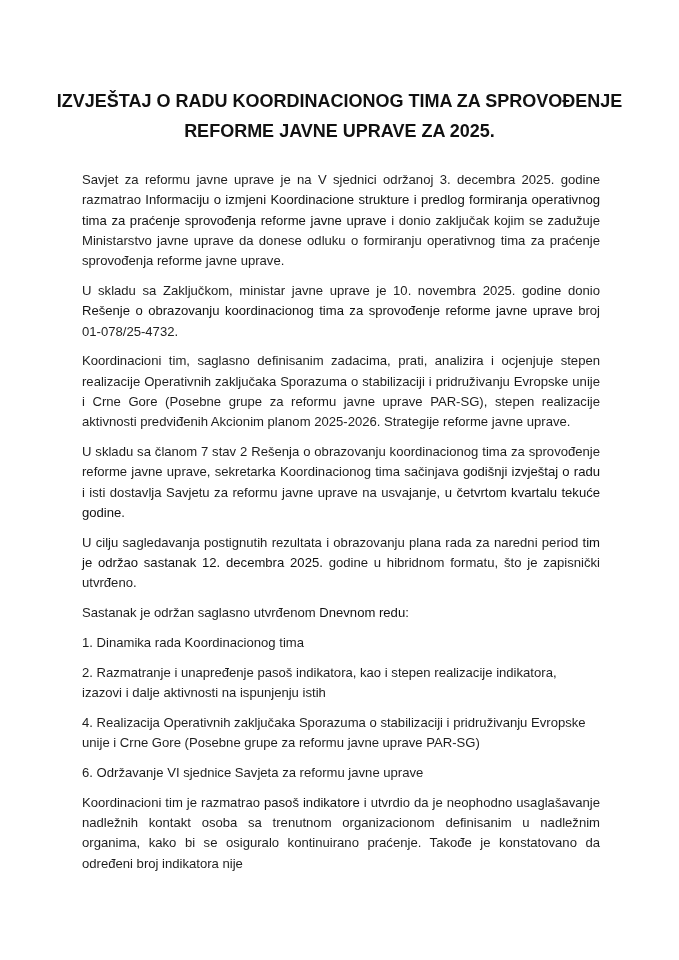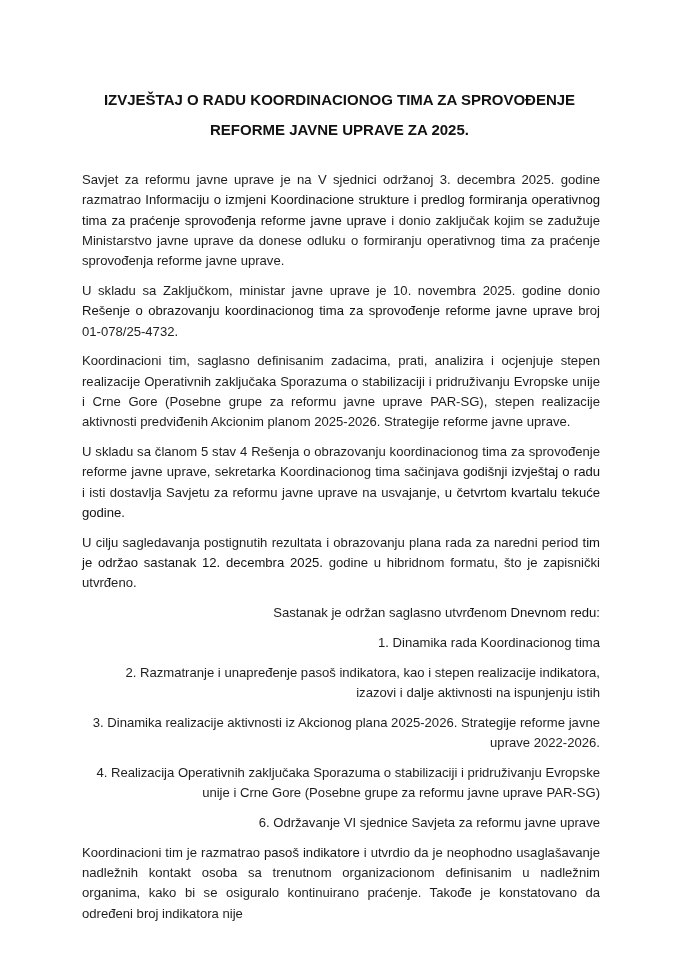--- a/index.html
+++ b/index.html
@@ -4,58 +4,57 @@
 <style>
   html, body { margin: 0; padding: 0; background: #ffffff; }
   body { width: 679px; height: 960px; overflow: hidden; position: relative; }
   .page {
     position: absolute; left: 0; top: 0; width: 679px; height: 960px;
     background: #ffffff; color: #1a1a1a;
     font-family: "Liberation Sans", "DejaVu Sans", sans-serif;
   }
   .title {
     position: absolute; left: 0; width: 679px; text-align: center;
-    font-weight: bold; font-size: 15px; letter-spacing: 0px; color: #111;
+    font-weight: bold; font-size: 18px; letter-spacing: 0px; color: #111;
   }
   .t1 { top: 91px; }
   .t2 { top: 121px; }
   .body-text {
     position: absolute; left: 82px; width: 518px; top: 170px;
     font-size: 13.1px; line-height: 20.3px; color: #1e1e1e;
   }
   .p { margin: 0 0 9.5px 0; text-align: justify; }
-  .p.left { text-align: right; }
+  .p.left { text-align: left; }
   b { font-weight: normal; color: #111; }
 </style>
 </head>
 <body>
 
 <div class="page">
   <div class="title t1">IZVJEŠTAJ O RADU KOORDINACIONOG TIMA ZA SPROVOĐENJE</div>
   <div class="title t2">REFORME JAVNE UPRAVE ZA 2025.</div>
 
   <div class="body-text">
     <p class="p">
       <span>Savjet za reformu javne uprave je na V sjednici održanoj 3. decembra 2025. godine razmatrao </span><b>Informaciju o izmjeni Koordinacione strukture i predlog formiranja operativnog tima za praćenje sprovođenja reforme javne uprave</b><span> i donio zaključak kojim se zadužuje Ministarstvo javne uprave da donese odluku o formiranju operativnog tima za praćenje sprovođenja reforme javne uprave.</span>
     </p>
     <p class="p">
       <span>U skladu sa Zaključkom, ministar javne uprave je 10. novembra 2025. godine donio </span><b>Rešenje o obrazovanju koordinacionog tima za sprovođenje reforme javne uprave</b><span> broj 01-078/25-4732.</span>
     </p>
     <p class="p">Koordinacioni tim, saglasno definisanim zadacima, prati, analizira i ocjenjuje stepen realizacije Operativnih zaključaka Sporazuma o stabilizaciji i pridruživanju Evropske unije i Crne Gore (Posebne grupe za reformu javne uprave PAR-SG), stepen realizacije aktivnosti predviđenih Akcionim planom 2025-2026. Strategije reforme javne uprave.</p>
     <p class="p">
-      <span>U skladu sa članom 5 stav 4 Rešenja o obrazovanju koordinacionog tima za sprovođenje reforme javne uprave, sekretarka Koordinacionog tima sačinjava </span><b>godišnji izvještaj o radu</b><span> i isti dostavlja Savjetu za reformu javne uprave na usvajanje, </span><b>u četvrtom kvartalu tekuće godine</b><span>.</span>
+      <span>U skladu sa članom 7 stav 2 Rešenja o obrazovanju koordinacionog tima za sprovođenje reforme javne uprave, sekretarka Koordinacionog tima sačinjava </span><b>godišnji izvještaj o radu</b><span> i isti dostavlja Savjetu za reformu javne uprave na usvajanje, </span><b>u četvrtom kvartalu tekuće godine</b><span>.</span>
     </p>
     <p class="p">
       <span>U cilju sagledavanja postignutih rezultata i obrazovanju plana rada za naredni period </span><b>tim je održao sastanak 12. decembra 2025.</b><span> godine u hibridnom formatu, što je zapisnički utvrđeno.</span>
     </p>
     <p class="p left">
       <span>Sastanak je održan saglasno utvrđenom </span><b>Dnevnom redu:</b>
     </p>
     <p class="p left">1. Dinamika rada Koordinacionog tima</p>
     <p class="p left">2. Razmatranje i unapređenje pasoš indikatora, kao i stepen realizacije indikatora, izazovi i dalje aktivnosti na ispunjenju istih</p>
-    <p class="p left">3. Dinamika realizacije aktivnosti iz Akcionog plana 2025-2026. Strategije reforme javne uprave 2022-2026.</p>
     <p class="p left">4. Realizacija Operativnih zaključaka Sporazuma o stabilizaciji i pridruživanju Evropske unije i Crne Gore (Posebne grupe za reformu javne uprave PAR-SG)</p>
     <p class="p left">6. Održavanje VI sjednice Savjeta za reformu javne uprave</p>
     <p class="p">
       <span>Koordinacioni tim je razmatrao </span><b>pasoš indikatore</b><span> i utvrdio da je neophodno usaglašavanje nadležnih kontakt osoba sa trenutnom organizacionom definisanim u nadležnim organima, kako bi se osiguralo kontinuirano praćenje. Takođe je konstatovano da određeni broj indikatora nije</span>
     </p>
   </div>
 </div>
 
 </body></html>

